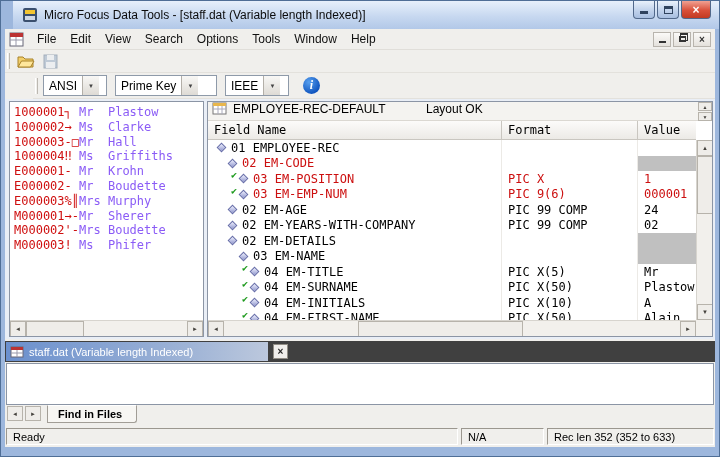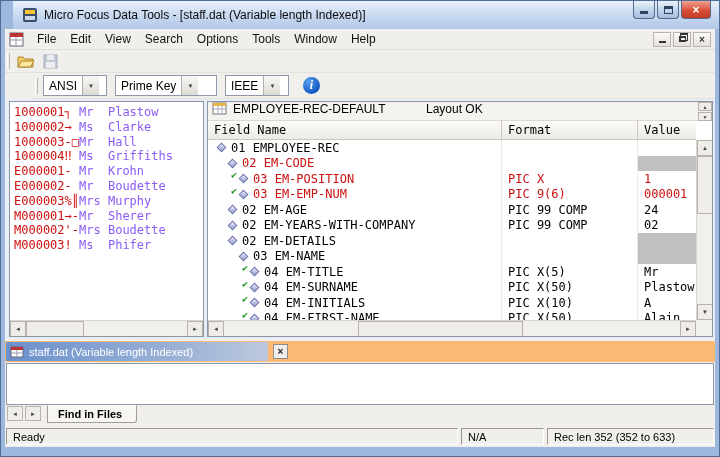--- a/index.html
+++ b/index.html
@@ -105,21 +105,21 @@
   .lrow .c3.grey { background:#c0c0c0; }
   .dwrap { position:relative; display:inline-flex; align-items:center; margin-right:6px; }
   .diamond { width:7px; height:7px; background:linear-gradient(135deg,#eef0ff,#8f96cc); border:1px solid #666da8;
     transform:rotate(45deg); display:inline-block; }
   .check { position:absolute; left:-9px; top:-5px; color:#1d9a1d; font-size:10px; line-height:10px; }
 
   .lp-sb-h { left:0; right:16px; bottom:0; }
   .lp-corner { position:absolute; right:0; bottom:0; width:16px; height:16px; background:#f2f0ec; }
 
   
-  .doctab-strip { position:absolute; left:0; top:312px; right:0; height:21px; background:#fdba74; }
+  .doctab-strip { position:absolute; left:0; top:312px; right:0; height:21px; background:#404040; }
   .doctab { position:absolute; left:1px; top:1px; width:262px; height:19px;
     background:linear-gradient(90deg,#6b90cd,#9fb4d6 70%,#bcc8dd); display:flex; align-items:center; padding-left:4px; }
   .doctab .dt-icon { width:14px; height:12px; margin-right:5px; }
   .doctab .dt-label { color:#fff; font-size:11px; white-space:nowrap; }
   .dt-close { position:absolute; left:268px; top:3px; width:15px; height:15px; background:#f0eeeb;
     border:1px solid #918d85; display:flex; align-items:center; justify-content:center;
     font-size:10px; font-weight:bold; color:#222; }
 
   
   .output-panel { position:absolute; left:1px; top:334px; right:1px; height:42px; background:#fff; border:1px solid #8b95a5; }

